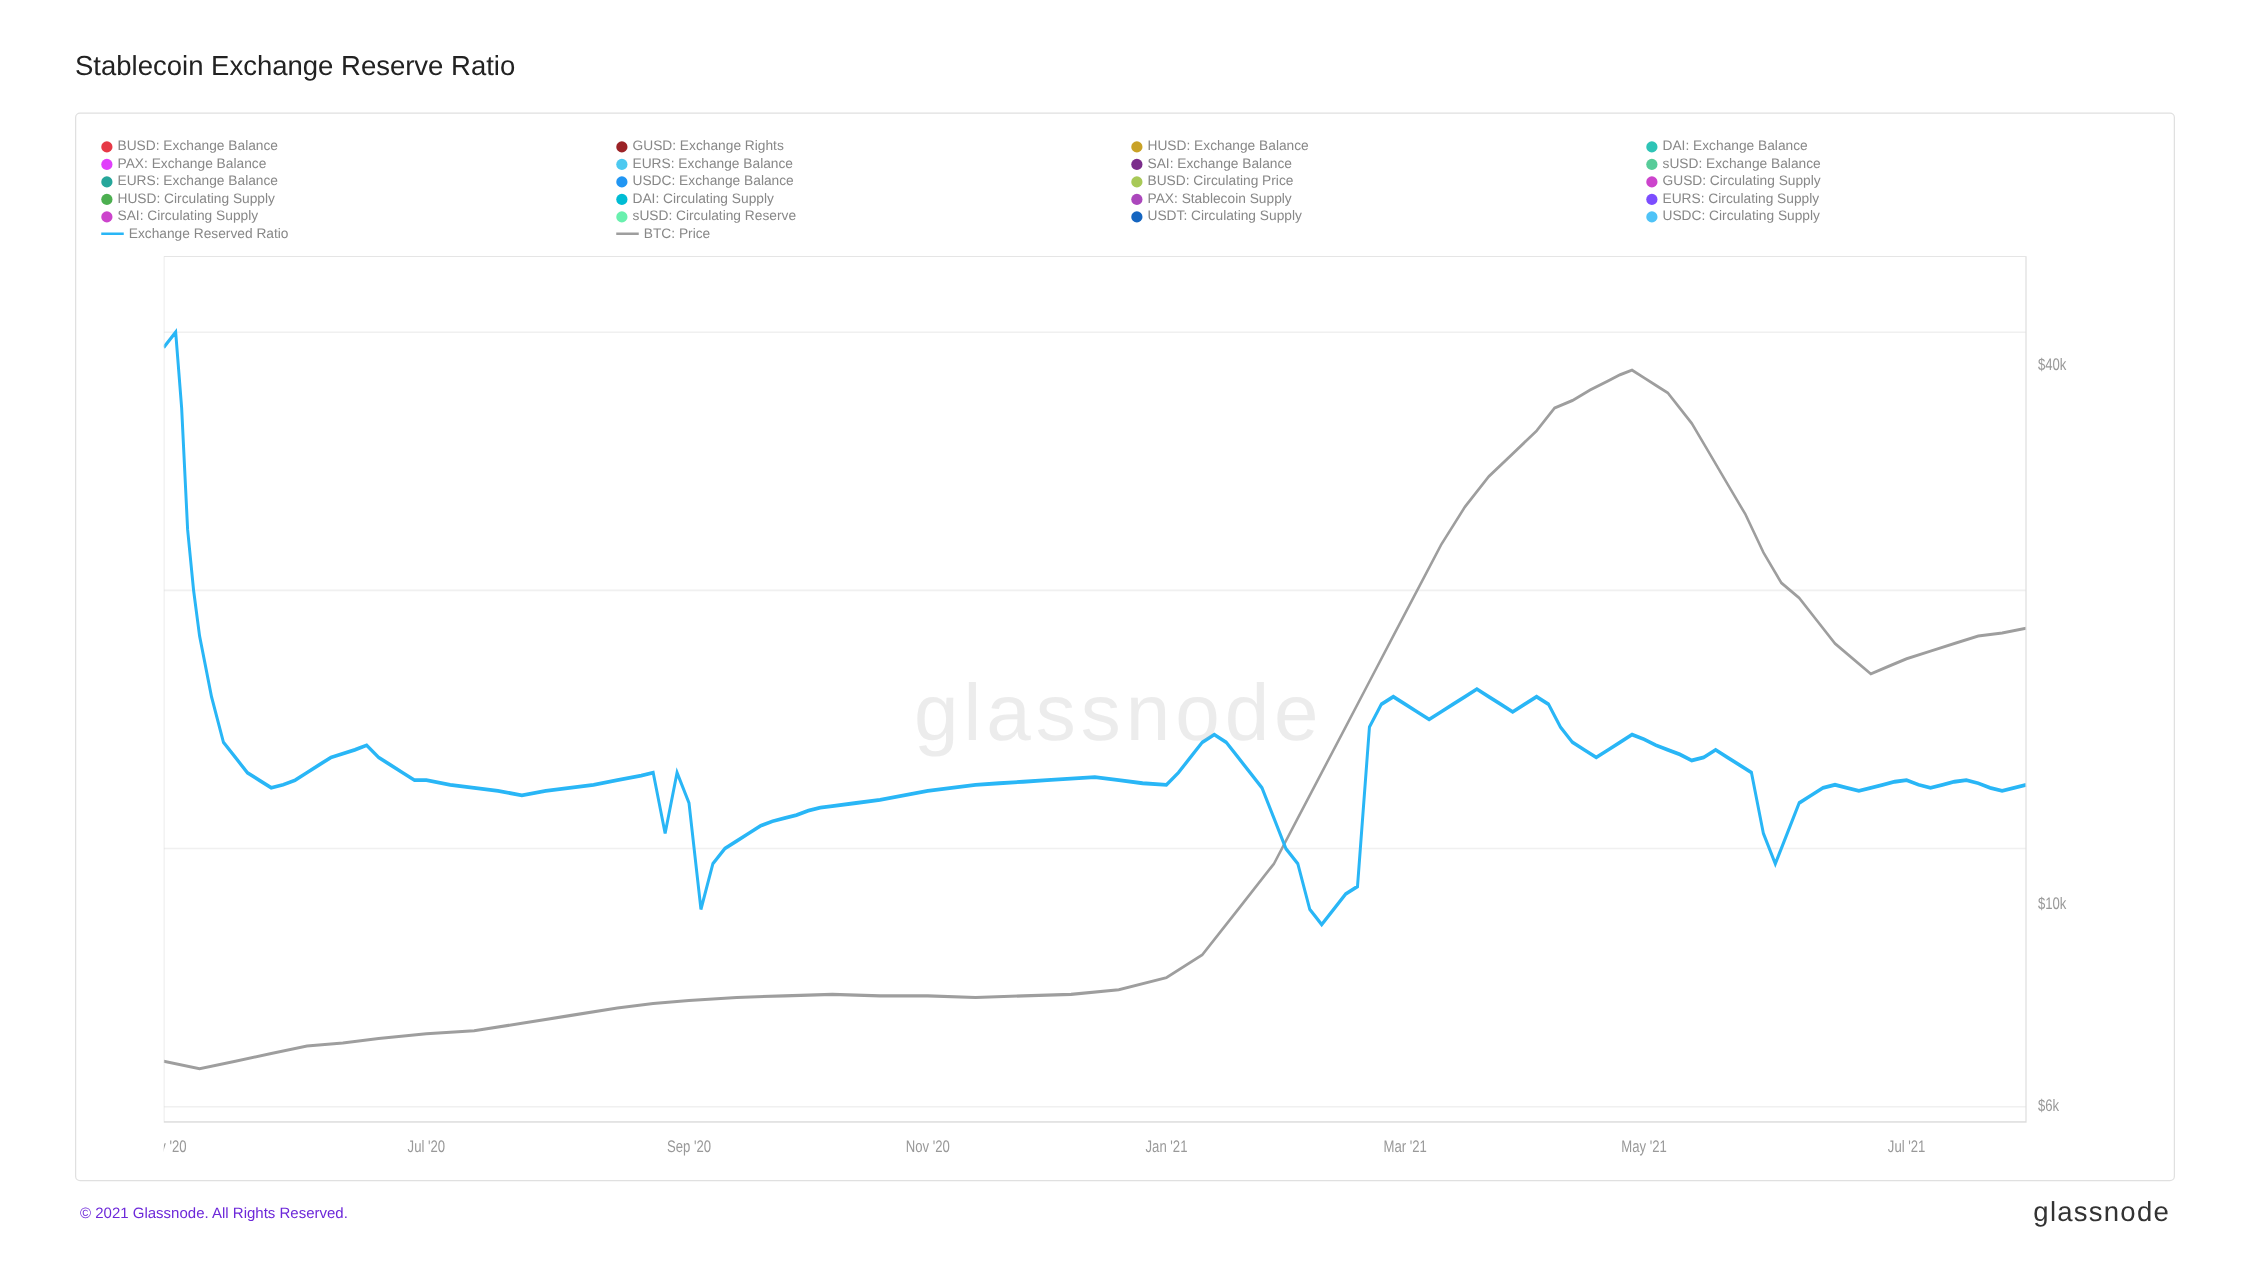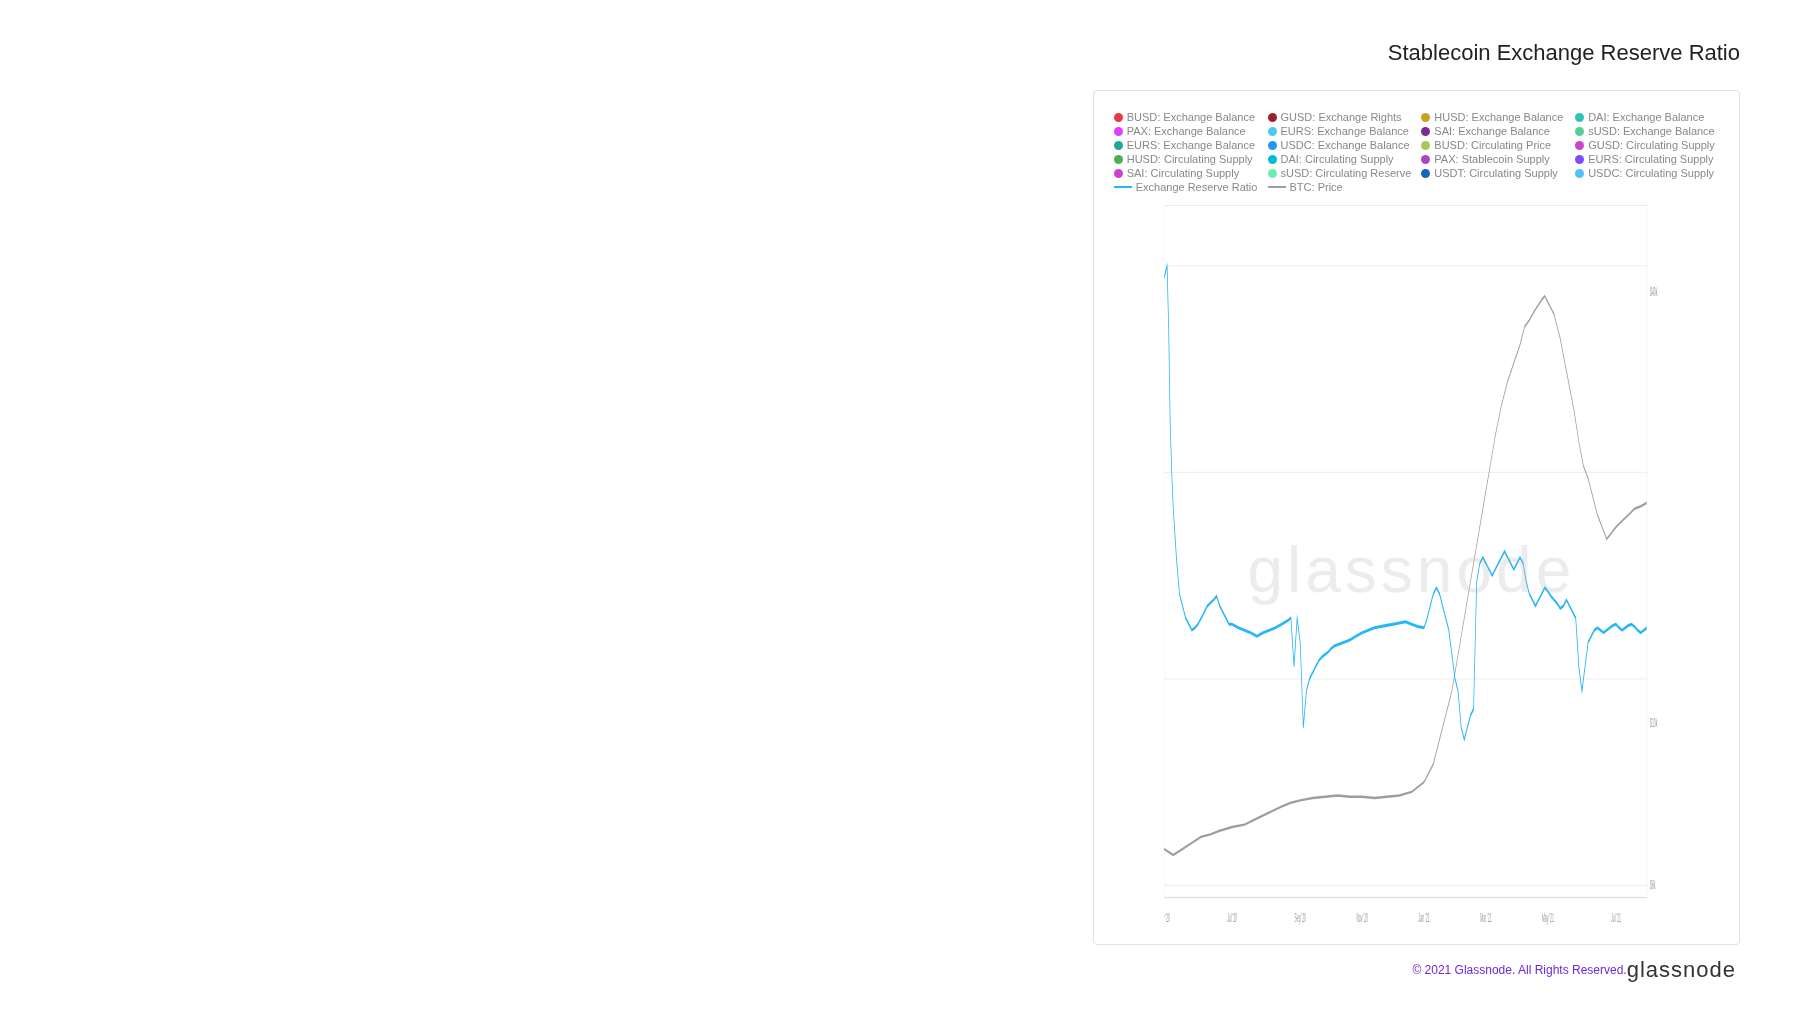--- a/index.html
+++ b/index.html
@@ -10,21 +10,20 @@
       height: 1013px;
       overflow: hidden;
       color: #333;
     }
     .page-container {
       width: 1800px;
       height: 1013px;
       padding: 40px 60px 30px 60px;
       display: flex;
       flex-direction: column;
-      align-items: flex-end;
     }
     .page-title {
       font-size: 22px;
       font-weight: 400;
       color: #222;
       margin-bottom: 24px;
     }
     .chart-wrapper {
       flex: 1;
       display: flex;
@@ -200,21 +199,21 @@
         <div class="legend-dot" style="background:#1565c0;"></div>
         <span>USDT: Circulating Supply</span>
       </div>
       <div class="legend-item">
         <div class="legend-dot" style="background:#4fc3f7;"></div>
         <span>USDC: Circulating Supply</span>
       </div>
 
       <div class="legend-item">
         <div class="legend-line" style="background:#29b6f6;"></div>
-        <span>Exchange Reserve Ratio</span>
+        <span>Exchange Reserved Ratio</span>
       </div>
       <div class="legend-item">
         <div class="legend-line" style="background:#9e9e9e;"></div>
         <span>BTC: Price</span>
       </div>
     </div>
 
     <div class="chart-area">
       <div class="watermark">glassnode</div>
       <svg class="chart-svg" viewBox="0 0 1600 600" preserveAspectRatio="none">

